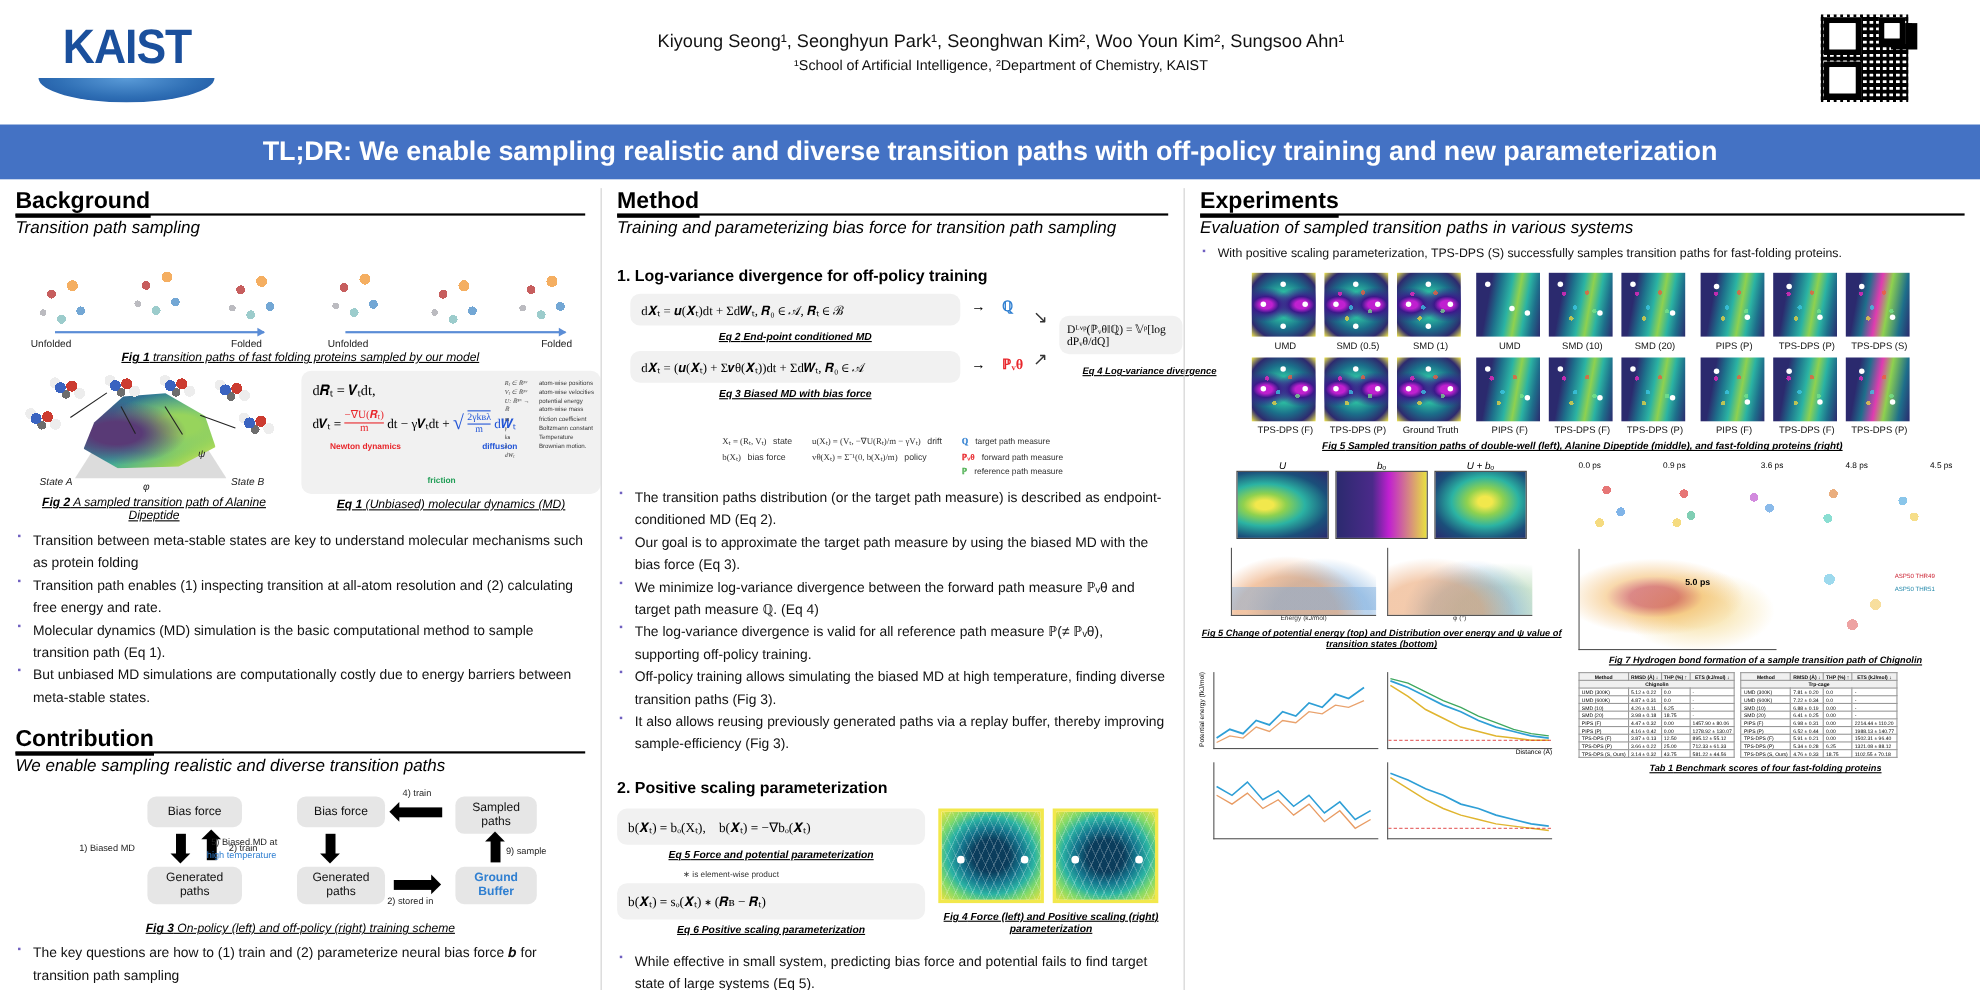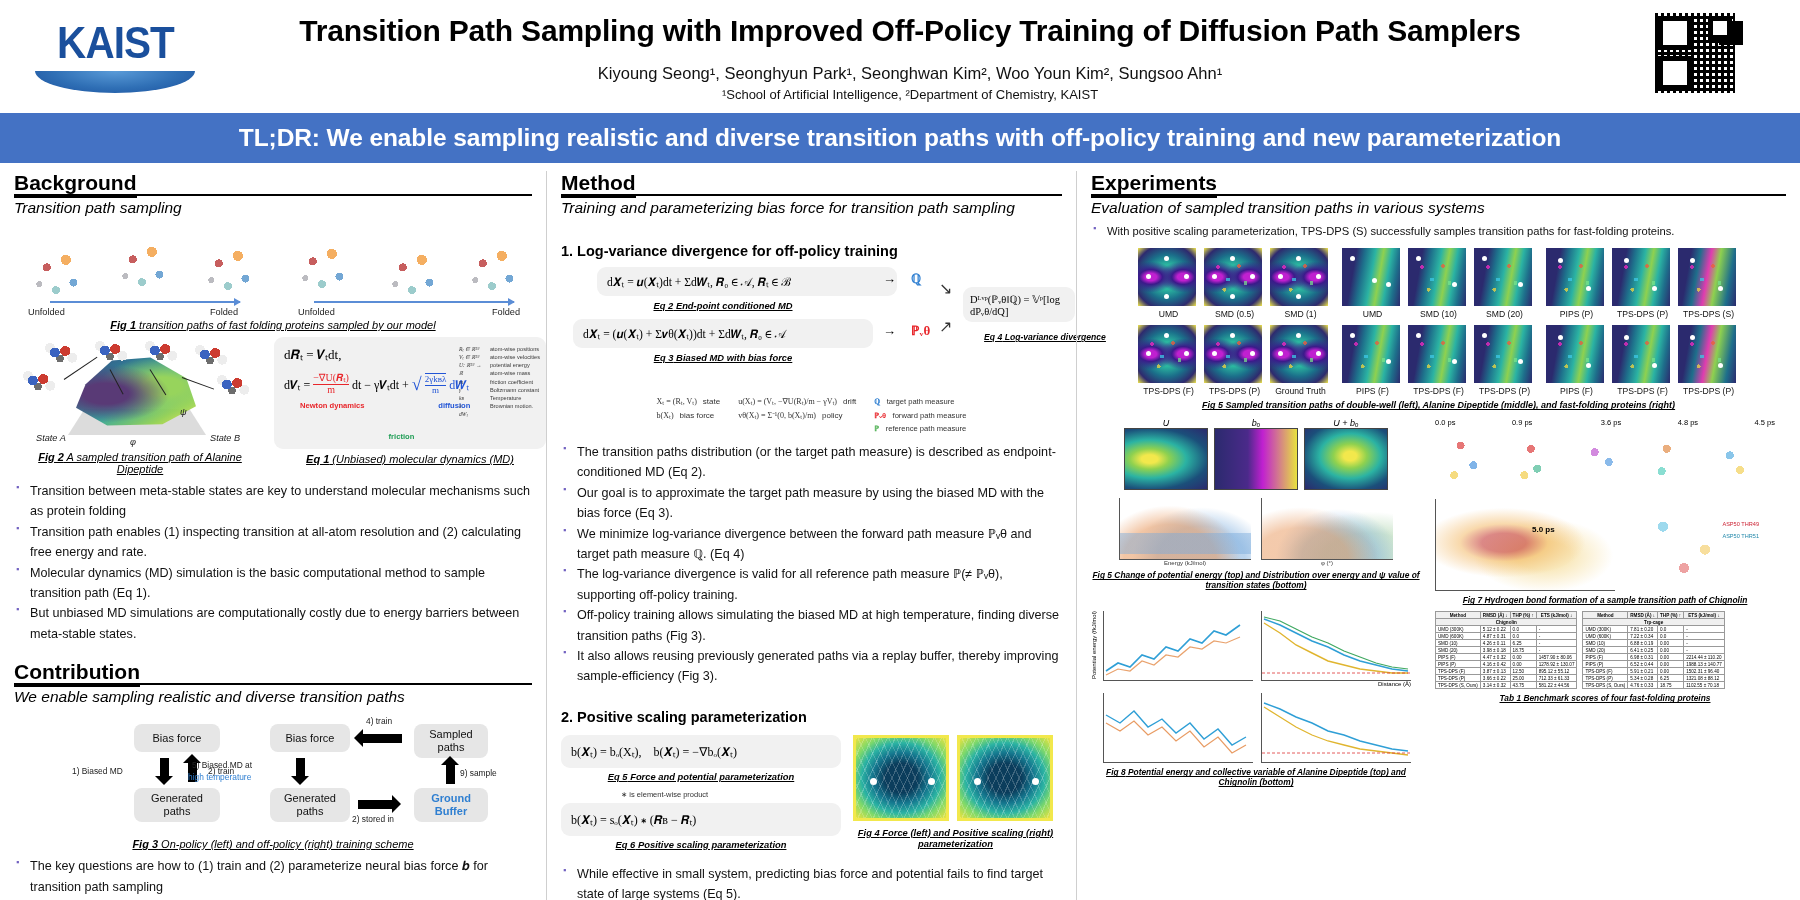--- a/index.html
+++ b/index.html
@@ -330,21 +330,20 @@
 </style>
 </head>
 <body>
 
 <div class="header">
   <div class="logo-wrap">
     <div class="logo-text">KAIST</div>
     <div class="logo-swoosh"></div>
   </div>
   <div class="title-block">
-    <div class="poster-title">Transition Path Sampling with Improved Off-Policy Training of Diffusion Path Samplers</div>
     <div class="authors">Kiyoung Seong¹, Seonghyun Park¹, Seonghwan Kim², Woo Youn Kim², Sungsoo Ahn¹</div>
     <div class="affil">¹School of Artificial Intelligence, ²Department of Chemistry,  KAIST</div>
   </div>
   <div class="qr-wrap">
     <div class="qr">
         <span class="qr-tr"></span>
       </div>
   </div>
 </div>
 
@@ -516,21 +515,21 @@
   </div>
 
   <div class="col col-2">
     <div class="sec-head">Method</div>
     <div class="sec-rule"></div>
     <div class="sec-sub">Training and parameterizing bias force for transition path sampling</div>
 
     <div class="m-head" style="margin-top:26px;">1. Log-variance divergence for off-policy training</div>
 
     <div style="position:relative; height:120px;">
-      <div class="eqbox eq-wide" style="position:absolute; left:12px; top:0;margin-left:24px;">d𝑿ₜ = 𝒖(𝑿ₜ)dt + Σd𝑾ₜ, 𝑹₀ ∈ 𝒜, 𝑹ₜ ∈ ℬ</div>
+      <div class="eqbox eq-wide" style="position:absolute; left:12px; top:0;">d𝑿ₜ = 𝒖(𝑿ₜ)dt + Σd𝑾ₜ, 𝑹₀ ∈ 𝒜, 𝑹ₜ ∈ ℬ</div>
       <div class="eqcap" style="position:absolute; left:22px; top:30px; width:280px;">
         <span>Eq 2</span><span> End-point conditioned MD</span>
       </div>
       <div class="arrow-txt" style="position:absolute; left:322px; top:4px;">→</div>
       <div class="arrow-txt sym-blue" style="position:absolute; left:350px; top:2px;">ℚ</div>
 
       <div class="eqbox eq-wide" style="position:absolute; left:12px; top:52px;">d𝑿ₜ = (𝒖(𝑿ₜ) + Σ𝒗θ(𝑿ₜ))dt + Σd𝑾ₜ, 𝑹₀ ∈ 𝒜</div>
       <div class="eqcap" style="position:absolute; left:22px; top:82px; width:280px;">
         <span>Eq 3</span><span> Biased MD with bias force</span>
       </div>
@@ -922,23 +921,20 @@
             </svg>
           </div>
           <div class="mini-axes" style="width:150px;height:70px;position:relative;overflow:hidden;">
             <svg width="150" height="70" style="position:absolute;inset:0;">
               <polyline points="2,10 18,16 34,24 50,30 66,38 82,42 98,48 114,52 130,56 146,58" fill="none" stroke="#2f9fd6" stroke-width="1.5"></polyline>
               <polyline points="2,14 18,24 34,34 50,42 66,48 82,52 98,56 114,58 130,60 146,62" fill="none" stroke="#e0b52f" stroke-width="1.3"></polyline>
               <line x1="0" y1="60" x2="150" y2="60" stroke="#d33" stroke-width="0.8" stroke-dasharray="3,2"></line>
             </svg>
           </div>
         </div>
-        <div class="cap-small" style="font-size:8.4px;">
-          <span>Fig 8</span><span> Potential energy and collective variable of Alanine Dipeptide (top) and Chignolin (bottom)</span>
-        </div>
       </div>
 
       <div style="width:340px;">
         <div style="display:flex; gap:5px;">
           <table class="tbl">
             <thead>
               <tr>
                 <th>Method</th>
                 <th>RMSD (Å) ↓</th>
                 <th>THP (%) ↑</th>

